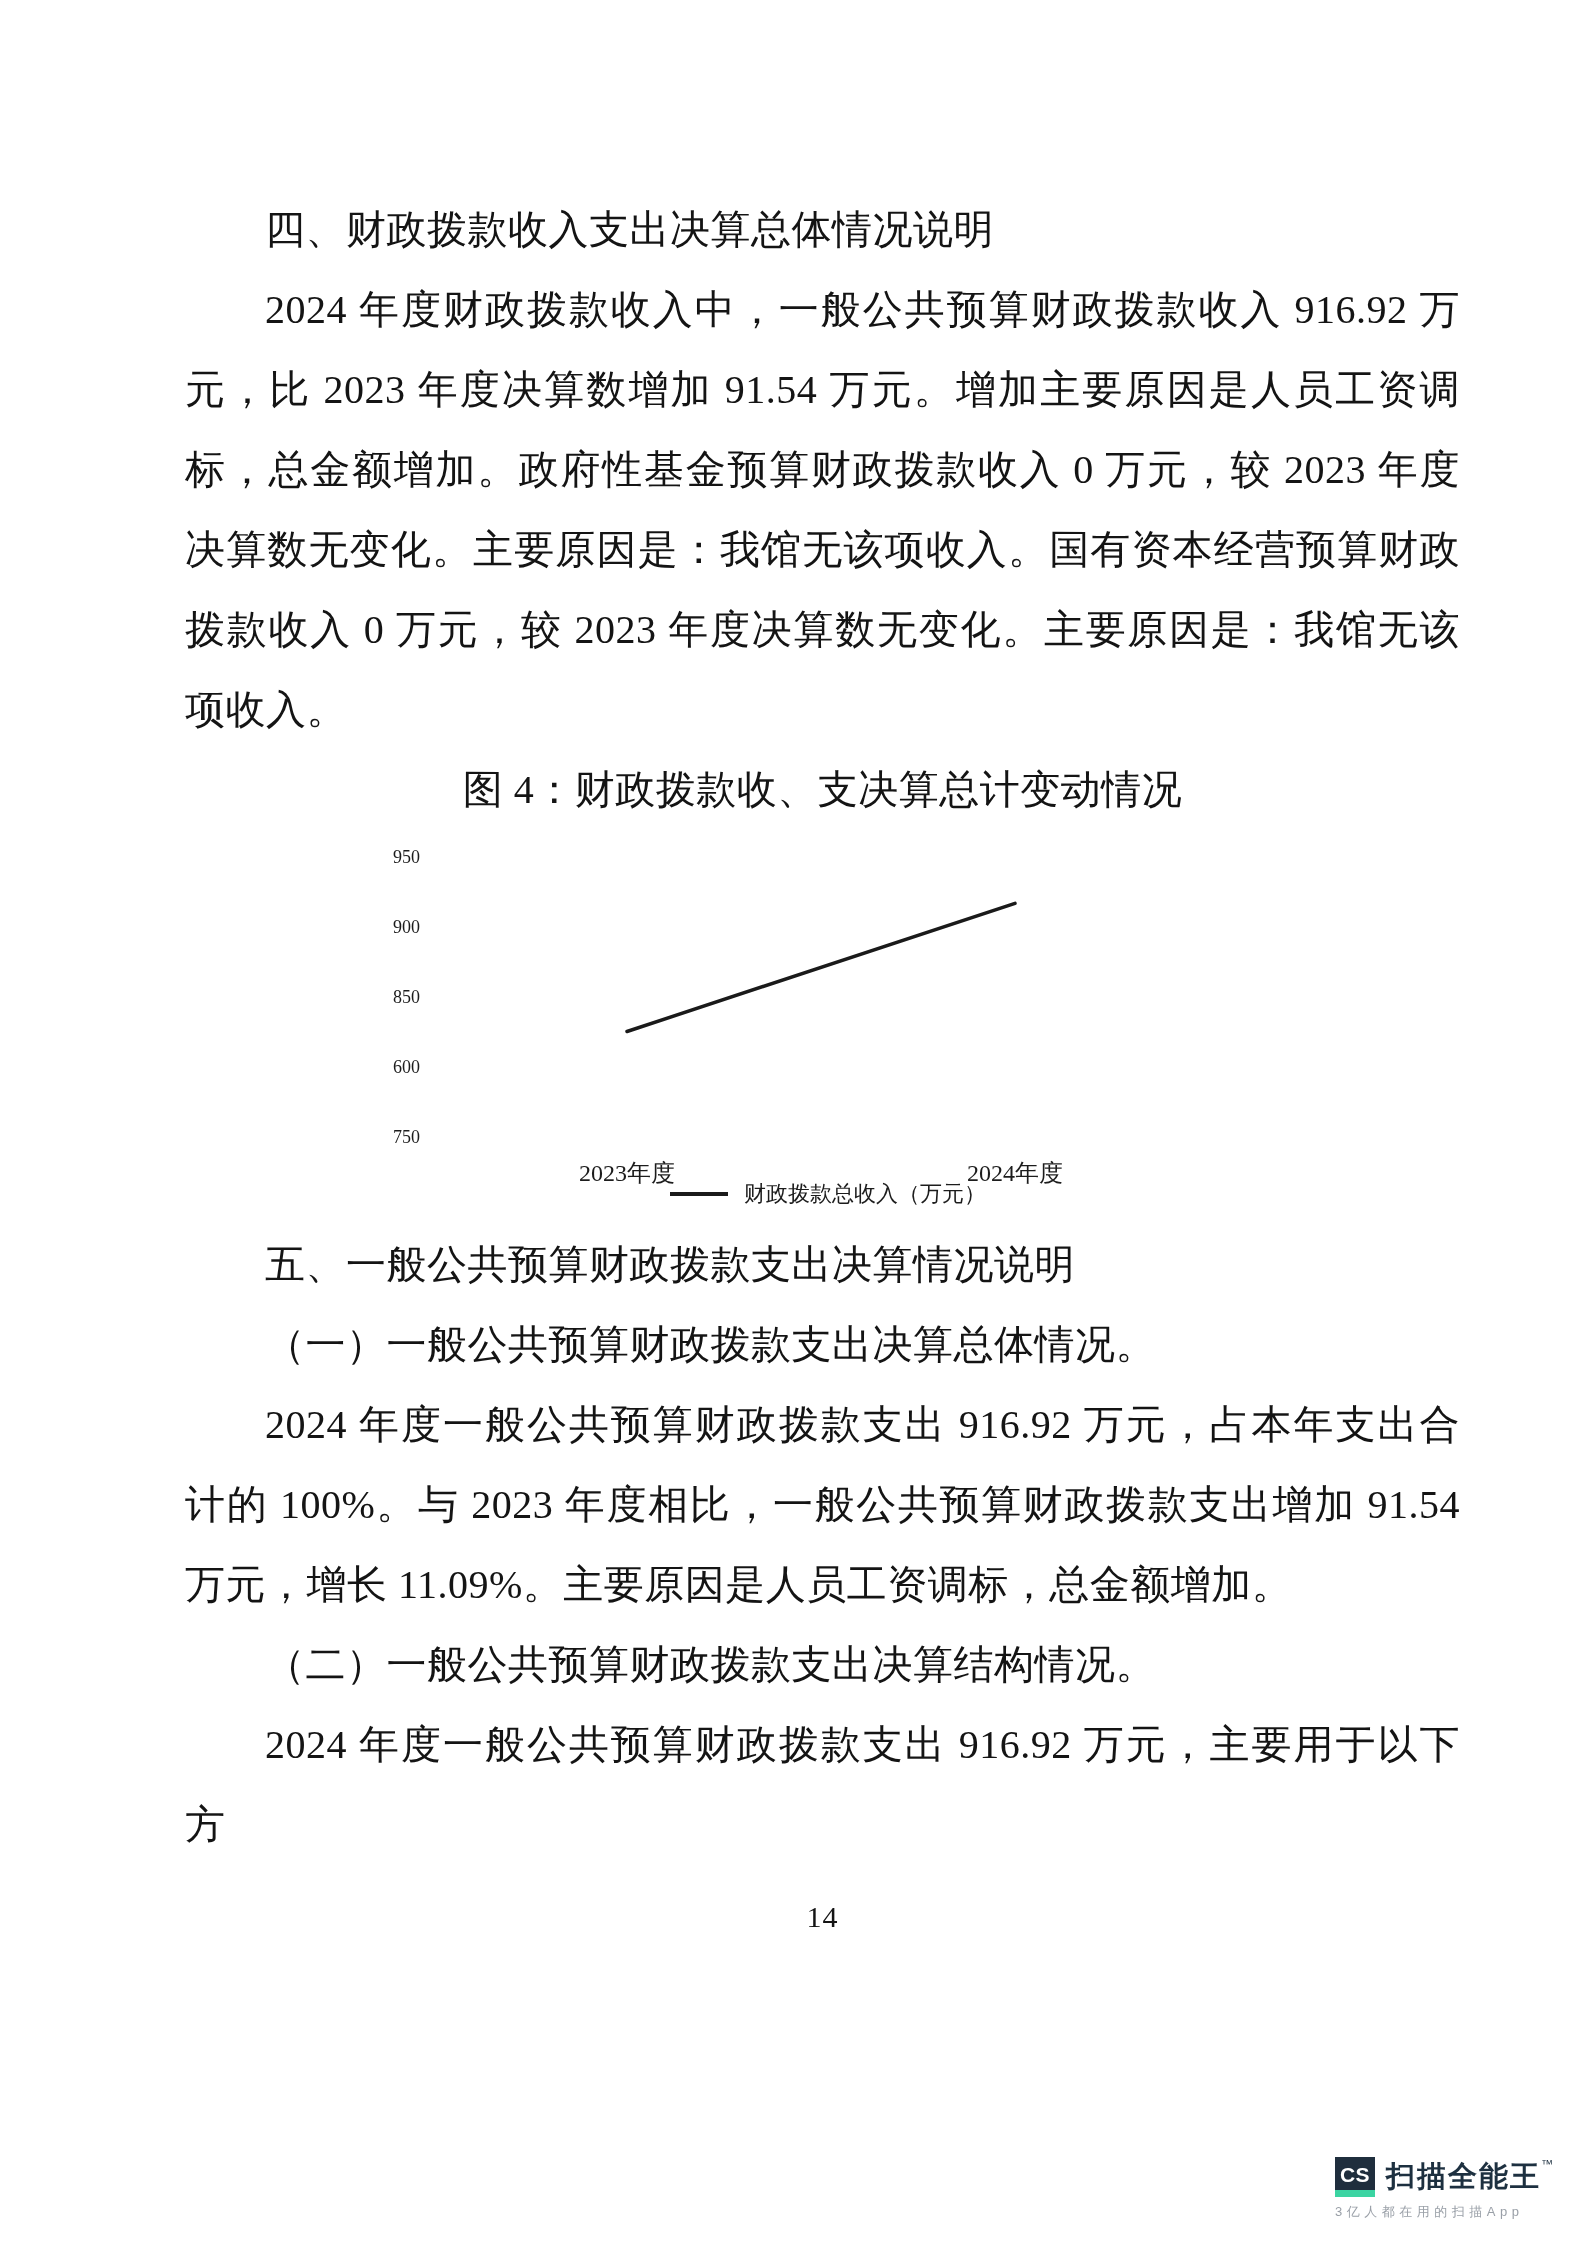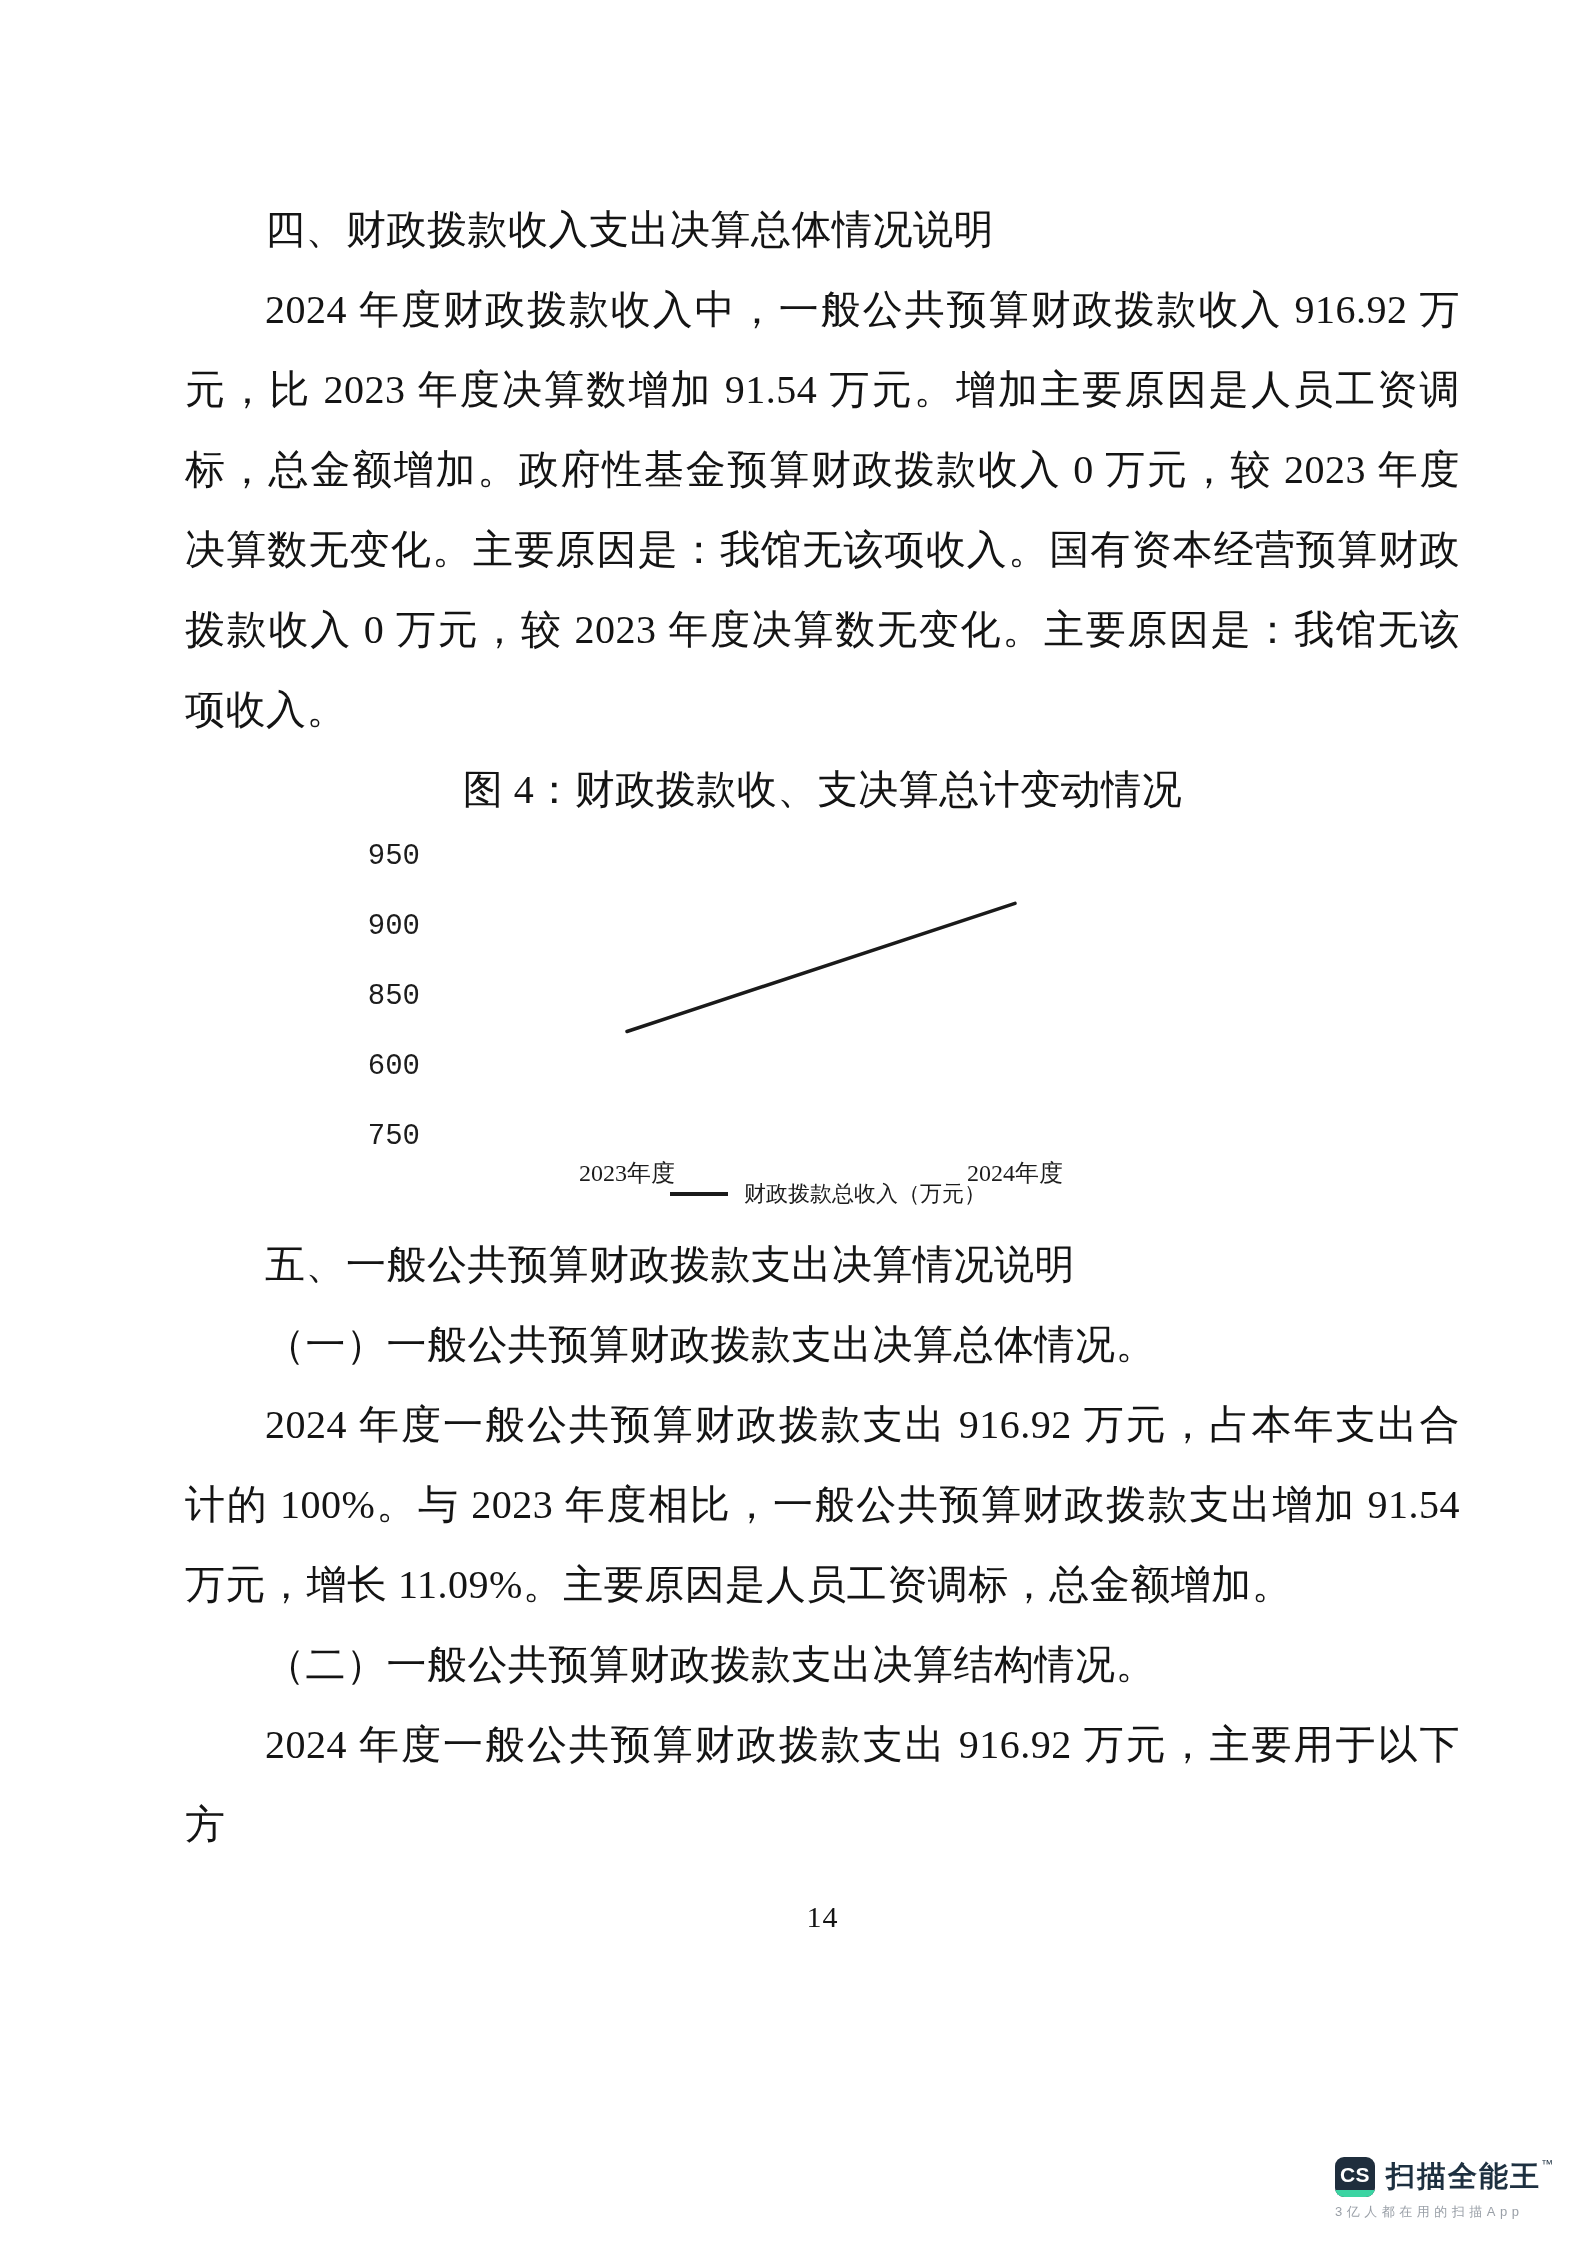--- a/index.html
+++ b/index.html
@@ -33,22 +33,22 @@
   .chart {
     position:relative;
     margin-left:175px;
     width:800px;
     height:395px;
   }
   .ytick {
     position:absolute;
     left:0; width:60px;
     text-align:right;
-    font-family:Liberation Mono, monospace;
-    font-size:29px; line-height:32px;
+    font-family:Liberation Serif, serif;
+    font-size:18px; line-height:32px;
     color:#1c1c1c;
   }
   .xlabel {
     position:absolute;
     top:328px;
     transform:translateX(-50%);
     font-size:24px; line-height:30px;
     white-space:nowrap;
     color:#1c1c1c;
   }
@@ -71,21 +71,21 @@
   
   .scan-badge {
     position:absolute;
     right:34px; bottom:24px;
     font-family:"Liberation Sans","DejaVu Sans",sans-serif;
   }
   .badge-row { display:flex; align-items:center; gap:11px; }
   .badge-icon {
     position:relative;
     width:40px; height:40px;
-    border-radius:9px;
+    border-radius:0;
     background:#1f2e3d;
     overflow:hidden;
     flex:0 0 auto;
   }
   .badge-icon .cs {
     position:absolute; left:0; right:0; top:2px; bottom:7px;
     display:flex; align-items:center; justify-content:center;
     color:#ffffff; font-weight:bold; font-size:21px; letter-spacing:0.5px;
   }
   .badge-icon .strip { position:absolute; left:0; right:0; bottom:0; height:7px; background:#3bd4a2; }

